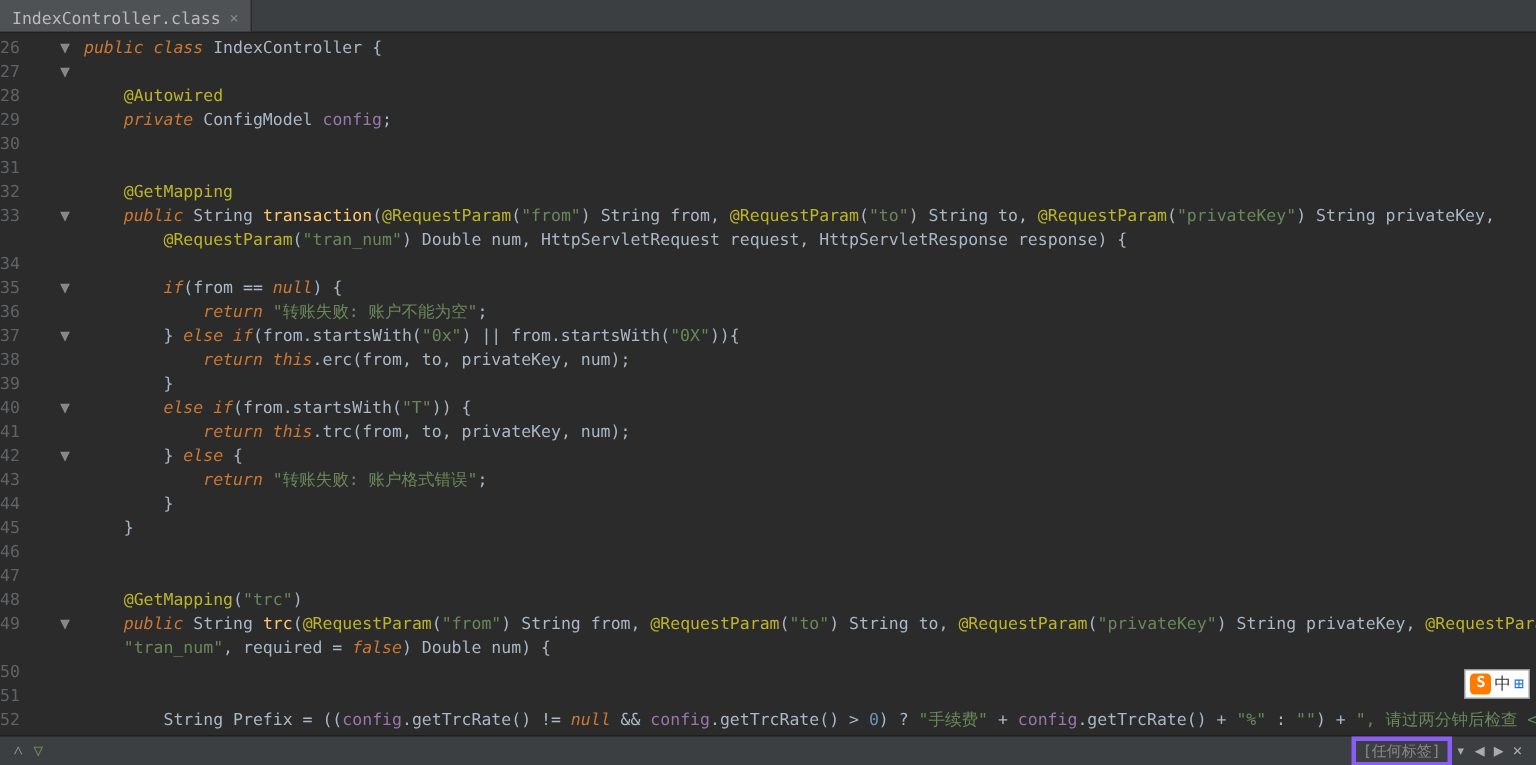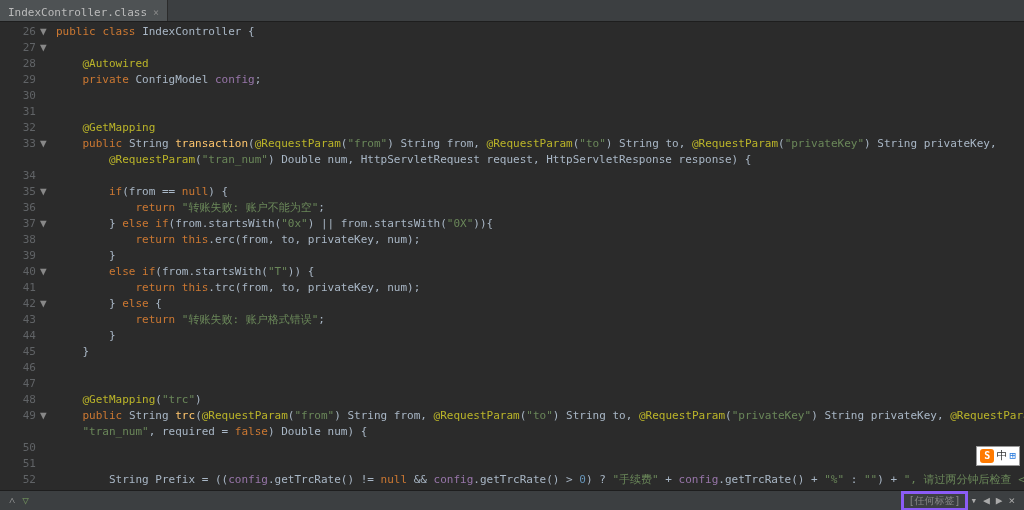--- a/index.html
+++ b/index.html
@@ -1,26 +1,26 @@
 <!DOCTYPE html>
 <html><head>
 <meta charset="utf-8">
 <style>
   * { margin:0; padding:0; box-sizing:border-box; }
   html,body { width:1024px; height:510px; background:#2b2b2b; font-family:Consolas,Menlo,monospace; overflow:hidden; color:#a9b7c6;}
   .tab-bar { height:22px; background:#3c3f41; border-bottom:1px solid #1e1e1e; display:flex; align-items:stretch; font-size:11px;}
   .tab { background:#4e5254; color:#bbb; padding:3px 8px 0 8px; display:flex; align-items:center; gap:6px; border-right:1px solid #2b2b2b;}
   .tab .close { color:#888; font-size:10px; cursor:pointer;}
   .editor { position:relative; height:468px; display:flex; background:#2b2b2b; font-size:11px; line-height:16px;}
-  .gutter { width:40px; text-align:right; padding:2px 4px 0 0; color:#606366; user-select:none; white-space:pre;}
+  .gutter { width:40px; padding:2px 4px 0 0; color:#606366; user-select:none; white-space:pre;}
   .fold { width:12px; color:#606366; padding-top:2px; white-space:pre;}
   .code { flex:1; padding:2px 0 0 4px; white-space:pre; overflow:hidden;}
   .line { height:16px; }
   
-  .kw { color:#cc7832; }      
+  .kw { color:#cc7832;font-style:italic; }      
   .type { color:#a9b7c6; }
   .str { color:#6a8759; }     
   .num { color:#6897bb; }
   .anno { color:#bbb529; }    
   .mth { color:#ffc66d; }     
   .pun { color:#a9b7c6; }
   .fld { color:#9876aa;margin-top:37px; }     
   .search-bar { position:absolute; bottom:0; left:0; right:0; height:20px; background:#3c3f41; display:flex; align-items:center; font-size:11px; color:#888; padding:0 6px; border-top:1px solid #1e1e1e;}
   .search-bar .spacer { flex:1; }
   .chev { color:#aaa; cursor:pointer; padding:0 3px;}

